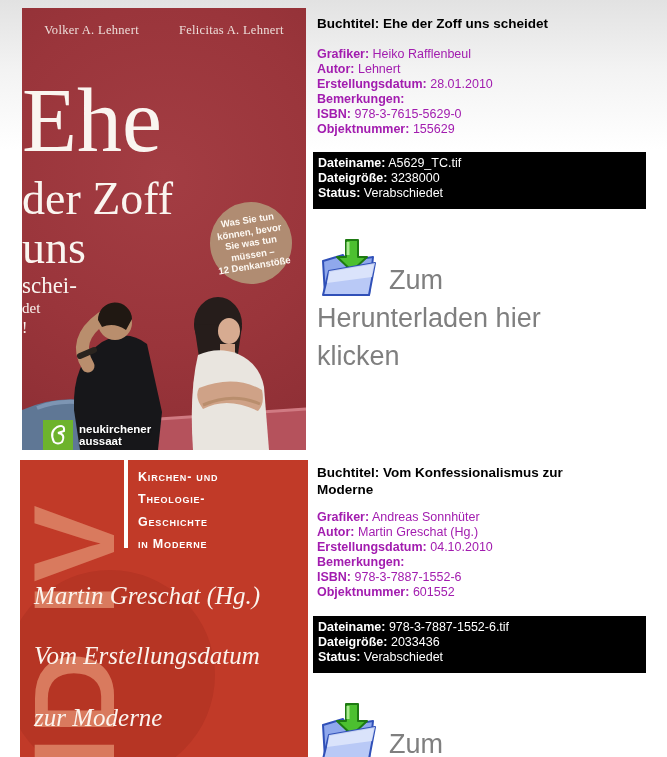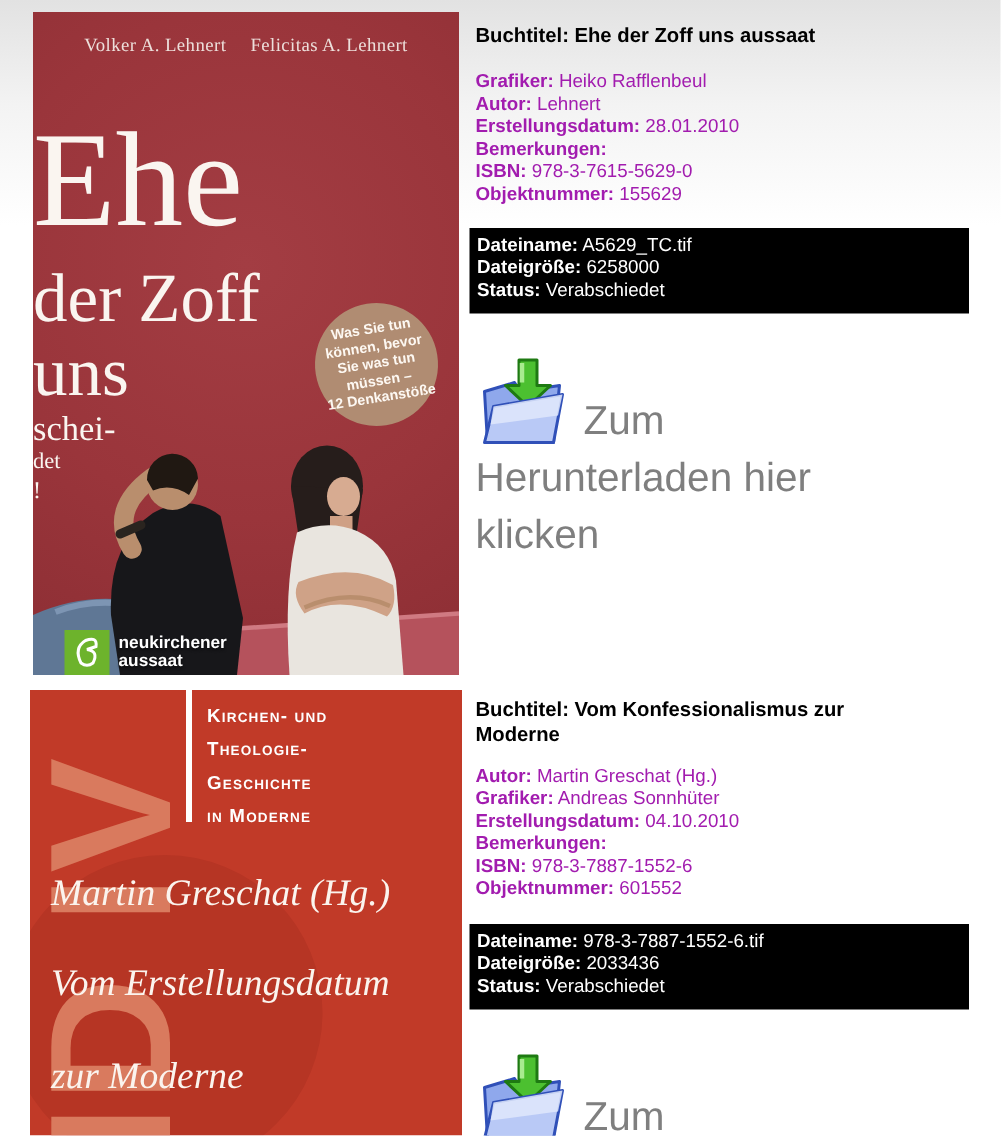--- a/index.html
+++ b/index.html
@@ -6,21 +6,21 @@
   body{
     width:667px;height:757px;overflow:hidden;position:relative;
     background:linear-gradient(to bottom,#e2e2e2 0px,#f3f3f3 70px,#ffffff 150px);
     font-family:"Liberation Sans",sans-serif;
   }
   
   .cover1{position:absolute;left:22px;top:8px;width:284px;height:442px;overflow:hidden;
     background:radial-gradient(circle at 50% 38%, #a33d43 0%, #9a353b 55%, #8c2e34 100%);}
   .c1-authors{position:absolute;top:15px;width:100%;text-align:center;
     font-family:"Liberation Serif",serif;font-size:12.5px;color:#eddfdb;letter-spacing:.3px;}
-  .c1-authors span{margin:0 8px;}
+  .c1-authors span{margin:0 20px;}
   .c1-title{position:absolute;top:60px;width:100%;text-align:left;color:#faf5f0;
     font-family:"Liberation Serif",serif;}
   .c1-ehe{font-size:90px;line-height:106px;}
   .c1-zoff{font-size:46px;line-height:50px;}
   .c1-uns{font-size:46px;line-height:48px;}
   .c1-schei{font-size:23px;line-height:28px;}
   .c1-det{font-size:15px;line-height:17px;}
   .c1-excl{font-size:16px;line-height:22px;}
   .c1-badge{position:absolute;left:188px;top:194px;width:82px;height:82px;border-radius:50%;
     background:#b08c72;transform:rotate(-9deg);color:#fdf8f2;font-size:9.5px;font-weight:bold;
@@ -106,34 +106,34 @@
         <path d="M11 22 Q6 12 14 7 Q22 4 21 11 L15 13 Q23 14 19 22 Q15 25 11 22 Z" fill="none" stroke="#ffffff" stroke-width="2"></path>
       </svg>
     </div>
     <div class="c1-logo-text">
       <div>neukirchener</div>
       <div>aussaat</div>
     </div>
   </div>
 </div>
 
-<div class="r-title" id="r1-title">Buchtitel: Ehe der Zoff uns aussaat</div>
+<div class="r-title" id="r1-title">Buchtitel: Ehe der Zoff uns scheidet</div>
 
 <div class="meta" id="r1-meta">
   <div><b>Grafiker:</b> <span>Heiko Rafflenbeul</span></div>
   <div><b>Autor:</b> <span>Lehnert</span></div>
   <div><b>Erstellungsdatum:</b> <span>28.01.2010</span></div>
   <div><b>Bemerkungen:</b> <span></span></div>
   <div><b>ISBN:</b> <span>978-3-7615-5629-0</span></div>
   <div><b>Objektnummer:</b> <span>155629</span></div>
 </div>
 
 <div class="graybox" id="r1-file">
   <div><b>Dateiname:</b> <span>A5629_TC.tif</span></div>
-  <div><b>Dateigröße:</b> <span>6258000</span></div>
+  <div><b>Dateigröße:</b> <span>3238000</span></div>
   <div><b>Status:</b> <span>Verabschiedet</span></div>
 </div>
 
 <a class="dl" id="r1-dl"><svg width="62" height="62" viewBox="0 0 62 62">
       <polygon points="6,24 26,18 30,24 56,20 52,58 8,58" fill="#8fa8ec" stroke="#3050b8" stroke-width="2" stroke-linejoin="round"></polygon>
       <path d="M29 3 L41 3 L41 20 L50 20 L35 34 L20 20 L29 20 Z" fill="#4cc030" stroke="#1e7a12" stroke-width="2" stroke-linejoin="round"></path>
       <path d="M31 5 L31 18" stroke="#a8eb8f" stroke-width="3"></path>
       <polygon points="12,34 58,26 52,58 6,58" fill="#b9c9f6" stroke="#3050b8" stroke-width="2" stroke-linejoin="round"></polygon>
       <polygon points="12,34 58,26 55,40 10,46" fill="#dfe8fc" opacity="0.85"></polygon>
     </svg><span>Zum Herunterladen hier klicken</span></a>
@@ -149,22 +149,22 @@
     <div>in Moderne</div>
   </div>
   <div class="c2-editor">Martin Greschat (Hg.)</div>
   <div class="c2-title1">Vom Erstellungsdatum</div>
   <div class="c2-title2">zur Moderne</div>
 </div>
 
 <div class="r-title" id="r2-title">Buchtitel: Vom Konfessionalismus zur Moderne</div>
 
 <div class="meta" id="r2-meta">
+  <div><b>Grafiker:</b> <span>Andreas Sonnhüter</span></div>
   <div><b>Autor:</b> <span>Martin Greschat (Hg.)</span></div>
-  <div><b>Grafiker:</b> <span>Andreas Sonnhüter</span></div>
   <div><b>Erstellungsdatum:</b> <span>04.10.2010</span></div>
   <div><b>Bemerkungen:</b> <span></span></div>
   <div><b>ISBN:</b> <span>978-3-7887-1552-6</span></div>
   <div><b>Objektnummer:</b> <span>601552</span></div>
 </div>
 
 <div class="graybox" id="r2-file">
   <div><b>Dateiname:</b> <span>978-3-7887-1552-6.tif</span></div>
   <div><b>Dateigröße:</b> <span>2033436</span></div>
   <div><b>Status:</b> <span>Verabschiedet</span></div>

